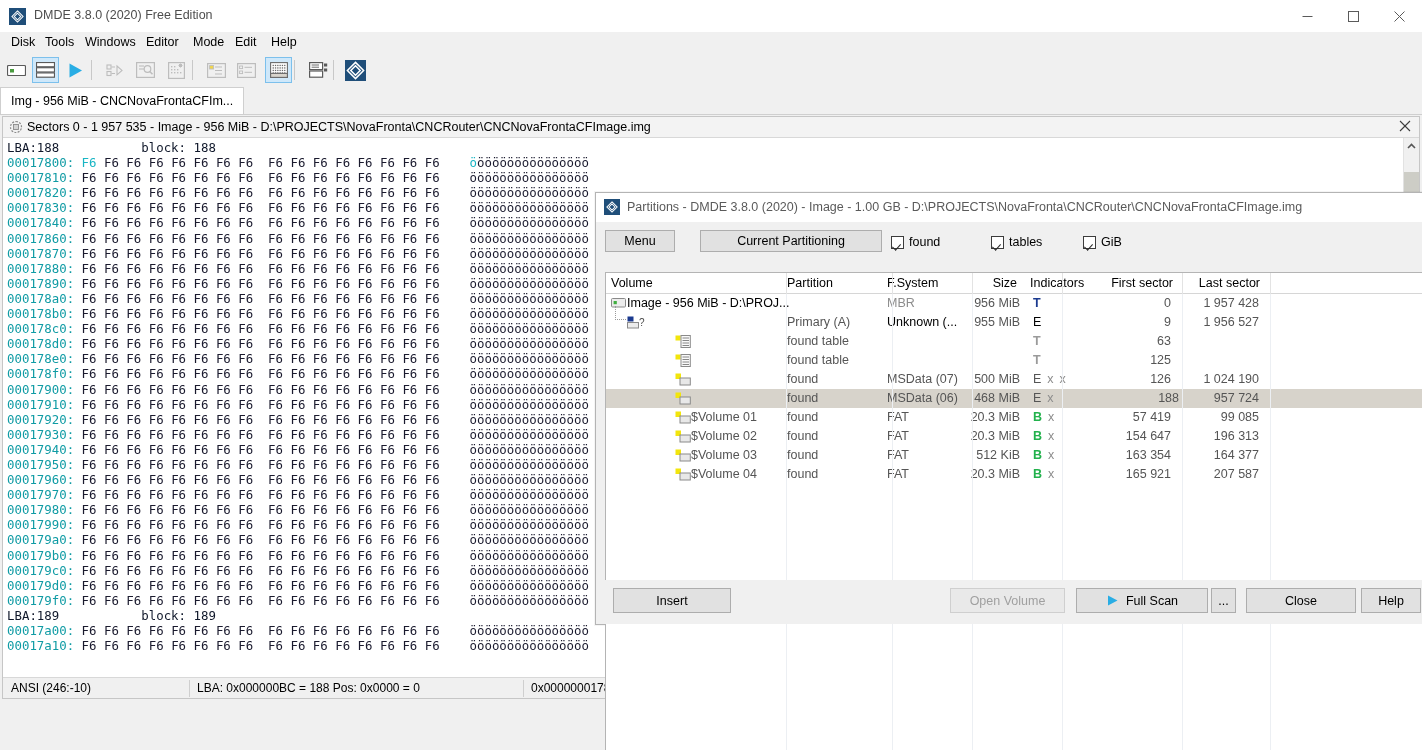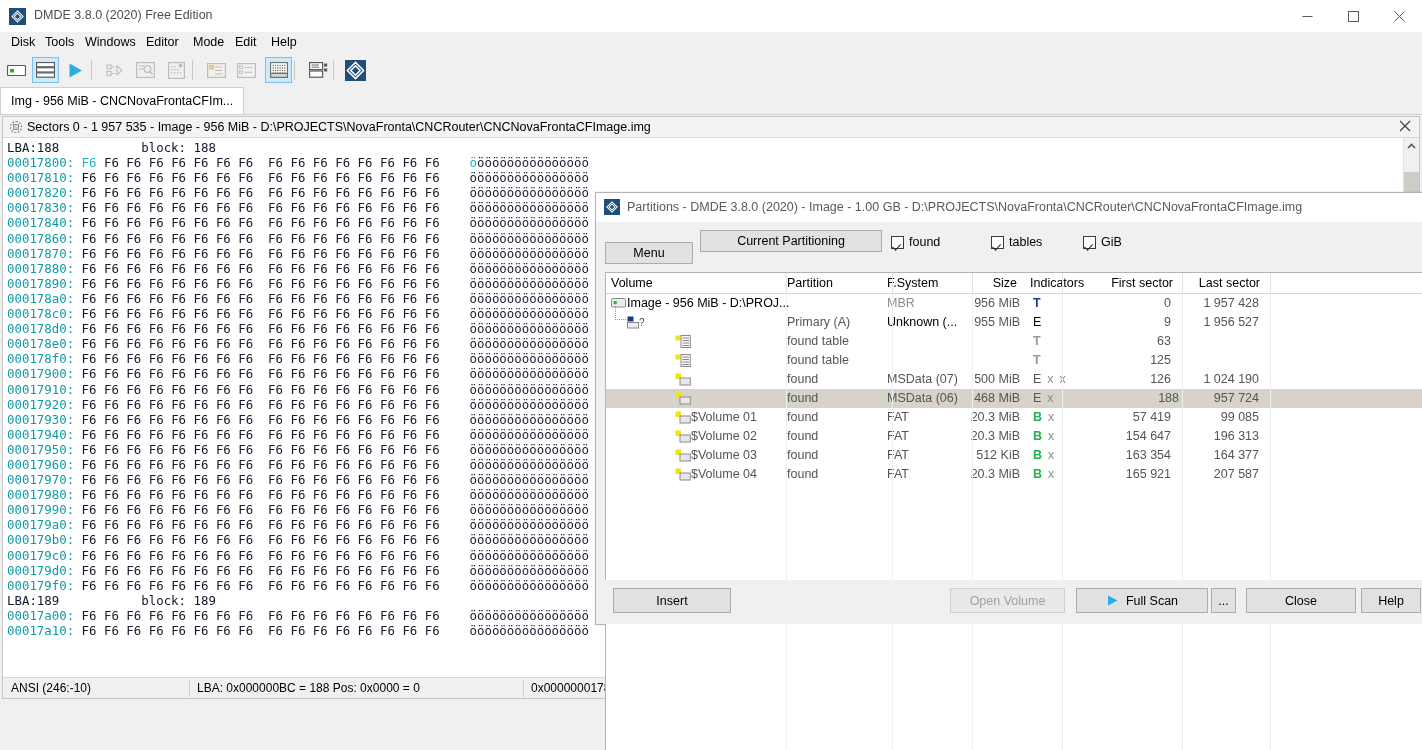--- a/index.html
+++ b/index.html
@@ -297,20 +297,21 @@
           <div class="hrow"><span class="off">00017800:</span> <span class="bytes"><span class="cur">F6</span> F6 F6 F6 F6 F6 F6 F6  F6 F6 F6 F6 F6 F6 F6 F6</span>    <span class="asc"><span class="cur">ö</span>ööööööööööööööö</span></div>
           <div class="hrow"><span class="off">00017810:</span> <span class="bytes">F6 F6 F6 F6 F6 F6 F6 F6  F6 F6 F6 F6 F6 F6 F6 F6</span>    <span class="asc">öööööööööööööööö</span></div>
           <div class="hrow"><span class="off">00017820:</span> <span class="bytes">F6 F6 F6 F6 F6 F6 F6 F6  F6 F6 F6 F6 F6 F6 F6 F6</span>    <span class="asc">öööööööööööööööö</span></div>
           <div class="hrow"><span class="off">00017830:</span> <span class="bytes">F6 F6 F6 F6 F6 F6 F6 F6  F6 F6 F6 F6 F6 F6 F6 F6</span>    <span class="asc">öööööööööööööööö</span></div>
           <div class="hrow"><span class="off">00017840:</span> <span class="bytes">F6 F6 F6 F6 F6 F6 F6 F6  F6 F6 F6 F6 F6 F6 F6 F6</span>    <span class="asc">öööööööööööööööö</span></div>
           <div class="hrow"><span class="off">00017860:</span> <span class="bytes">F6 F6 F6 F6 F6 F6 F6 F6  F6 F6 F6 F6 F6 F6 F6 F6</span>    <span class="asc">öööööööööööööööö</span></div>
           <div class="hrow"><span class="off">00017870:</span> <span class="bytes">F6 F6 F6 F6 F6 F6 F6 F6  F6 F6 F6 F6 F6 F6 F6 F6</span>    <span class="asc">öööööööööööööööö</span></div>
           <div class="hrow"><span class="off">00017880:</span> <span class="bytes">F6 F6 F6 F6 F6 F6 F6 F6  F6 F6 F6 F6 F6 F6 F6 F6</span>    <span class="asc">öööööööööööööööö</span></div>
           <div class="hrow"><span class="off">00017890:</span> <span class="bytes">F6 F6 F6 F6 F6 F6 F6 F6  F6 F6 F6 F6 F6 F6 F6 F6</span>    <span class="asc">öööööööööööööööö</span></div>
           <div class="hrow"><span class="off">000178a0:</span> <span class="bytes">F6 F6 F6 F6 F6 F6 F6 F6  F6 F6 F6 F6 F6 F6 F6 F6</span>    <span class="asc">öööööööööööööööö</span></div>
+          <div class="hrow"><span class="off">000178b0:</span> <span class="bytes">F6 F6 F6 F6 F6 F6 F6 F6  F6 F6 F6 F6 F6 F6 F6 F6</span>    <span class="asc">öööööööööööööööö</span></div>
           <div class="hrow"><span class="off">000178c0:</span> <span class="bytes">F6 F6 F6 F6 F6 F6 F6 F6  F6 F6 F6 F6 F6 F6 F6 F6</span>    <span class="asc">öööööööööööööööö</span></div>
           <div class="hrow"><span class="off">000178d0:</span> <span class="bytes">F6 F6 F6 F6 F6 F6 F6 F6  F6 F6 F6 F6 F6 F6 F6 F6</span>    <span class="asc">öööööööööööööööö</span></div>
           <div class="hrow"><span class="off">000178e0:</span> <span class="bytes">F6 F6 F6 F6 F6 F6 F6 F6  F6 F6 F6 F6 F6 F6 F6 F6</span>    <span class="asc">öööööööööööööööö</span></div>
           <div class="hrow"><span class="off">000178f0:</span> <span class="bytes">F6 F6 F6 F6 F6 F6 F6 F6  F6 F6 F6 F6 F6 F6 F6 F6</span>    <span class="asc">öööööööööööööööö</span></div>
           <div class="hrow"><span class="off">00017900:</span> <span class="bytes">F6 F6 F6 F6 F6 F6 F6 F6  F6 F6 F6 F6 F6 F6 F6 F6</span>    <span class="asc">öööööööööööööööö</span></div>
           <div class="hrow"><span class="off">00017910:</span> <span class="bytes">F6 F6 F6 F6 F6 F6 F6 F6  F6 F6 F6 F6 F6 F6 F6 F6</span>    <span class="asc">öööööööööööööööö</span></div>
           <div class="hrow"><span class="off">00017920:</span> <span class="bytes">F6 F6 F6 F6 F6 F6 F6 F6  F6 F6 F6 F6 F6 F6 F6 F6</span>    <span class="asc">öööööööööööööööö</span></div>
           <div class="hrow"><span class="off">00017930:</span> <span class="bytes">F6 F6 F6 F6 F6 F6 F6 F6  F6 F6 F6 F6 F6 F6 F6 F6</span>    <span class="asc">öööööööööööööööö</span></div>
           <div class="hrow"><span class="off">00017940:</span> <span class="bytes">F6 F6 F6 F6 F6 F6 F6 F6  F6 F6 F6 F6 F6 F6 F6 F6</span>    <span class="asc">öööööööööööööööö</span></div>
           <div class="hrow"><span class="off">00017950:</span> <span class="bytes">F6 F6 F6 F6 F6 F6 F6 F6  F6 F6 F6 F6 F6 F6 F6 F6</span>    <span class="asc">öööööööööööööööö</span></div>
@@ -357,21 +358,21 @@
       <div class="dlg-logo">
         <svg width="12" height="12" viewBox="0 0 16 16">
           <path d="M8 1.2 14.8 8 8 14.8 1.2 8z" fill="none" stroke="#ffffff" stroke-width="1.4"></path>
           <path d="M8 4 12 8 8 12 4 8z" fill="none" stroke="#ffffff" stroke-width="1.4"></path>
         </svg>
       </div>
       <div class="dlg-title">Partitions - DMDE 3.8.0 (2020) - Image - 1.00 GB - D:\PROJECTS\NovaFronta\CNCRouter\CNCNovaFrontaCFImage.img</div>
     </div>
 
     <div class="dlg-bar">
-      <div class="btn" style="left:9px;top:20px;width:88px;height:22px;">Menu</div>
+      <div class="btn" style="left:9px;top:8px;width:70px;height:22px;">Menu</div>
       <div class="btn" style="left:104px;top:8px;width:182px;height:22px;">Current Partitioning</div>
       <div id="cbxhost">
           <div class="cbx" style="left: 295px; top: 13px;">
             <span class="box"></span>
             <span>found</span>
           </div>
           <div class="cbx" style="left: 395px; top: 13px;">
             <span class="box"></span>
             <span>tables</span>
           </div>

